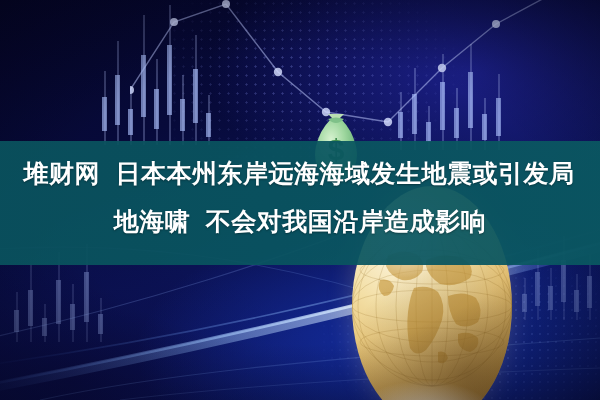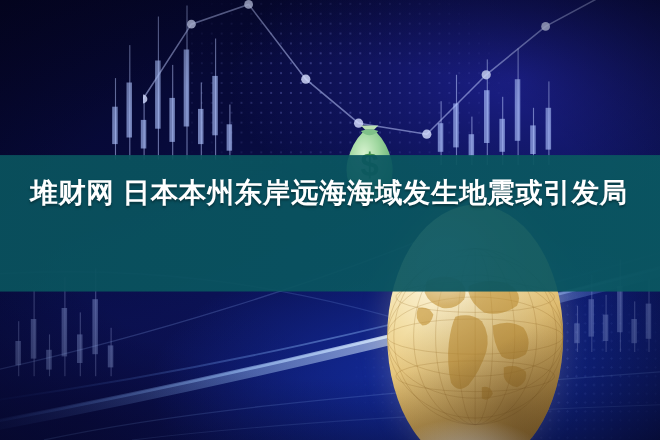--- a/index.html
+++ b/index.html
@@ -118,21 +118,21 @@
     width: 600px;
     text-align: center;
     color: #ffffff;
     font-size: 25px;
     font-weight: 700;
     line-height: 48px;
     letter-spacing: 0.5px;
     text-shadow: 0 1px 2px rgba(0,0,0,0.35);
     white-space: nowrap;
   }
-  .hl-line { display: block; }
+  .hl-line { display: block; font-family: Liberation Mono, monospace; }
   .hl-line.l1 { padding-right: 2px; }
 </style>
 </head>
 <body>
 
 <div id="stage">
 
   <div class="bg-base"></div>
 
   <div class="dot-grid"></div>
@@ -355,15 +355,16 @@
     </div>
   </div>
 
   <div class="bg-vignette"></div>
 
   <div class="band"></div>
   <div class="band-grad"></div>
 
   <div class="headline">
     <span class="hl-line l1">堆财网 日本本州东岸远海海域发生地震或引发局</span>
+    <span class="hl-line l2">地海啸 不会对我国沿岸造成影响</span>
   </div>
 
 </div>
 
 </body></html>

